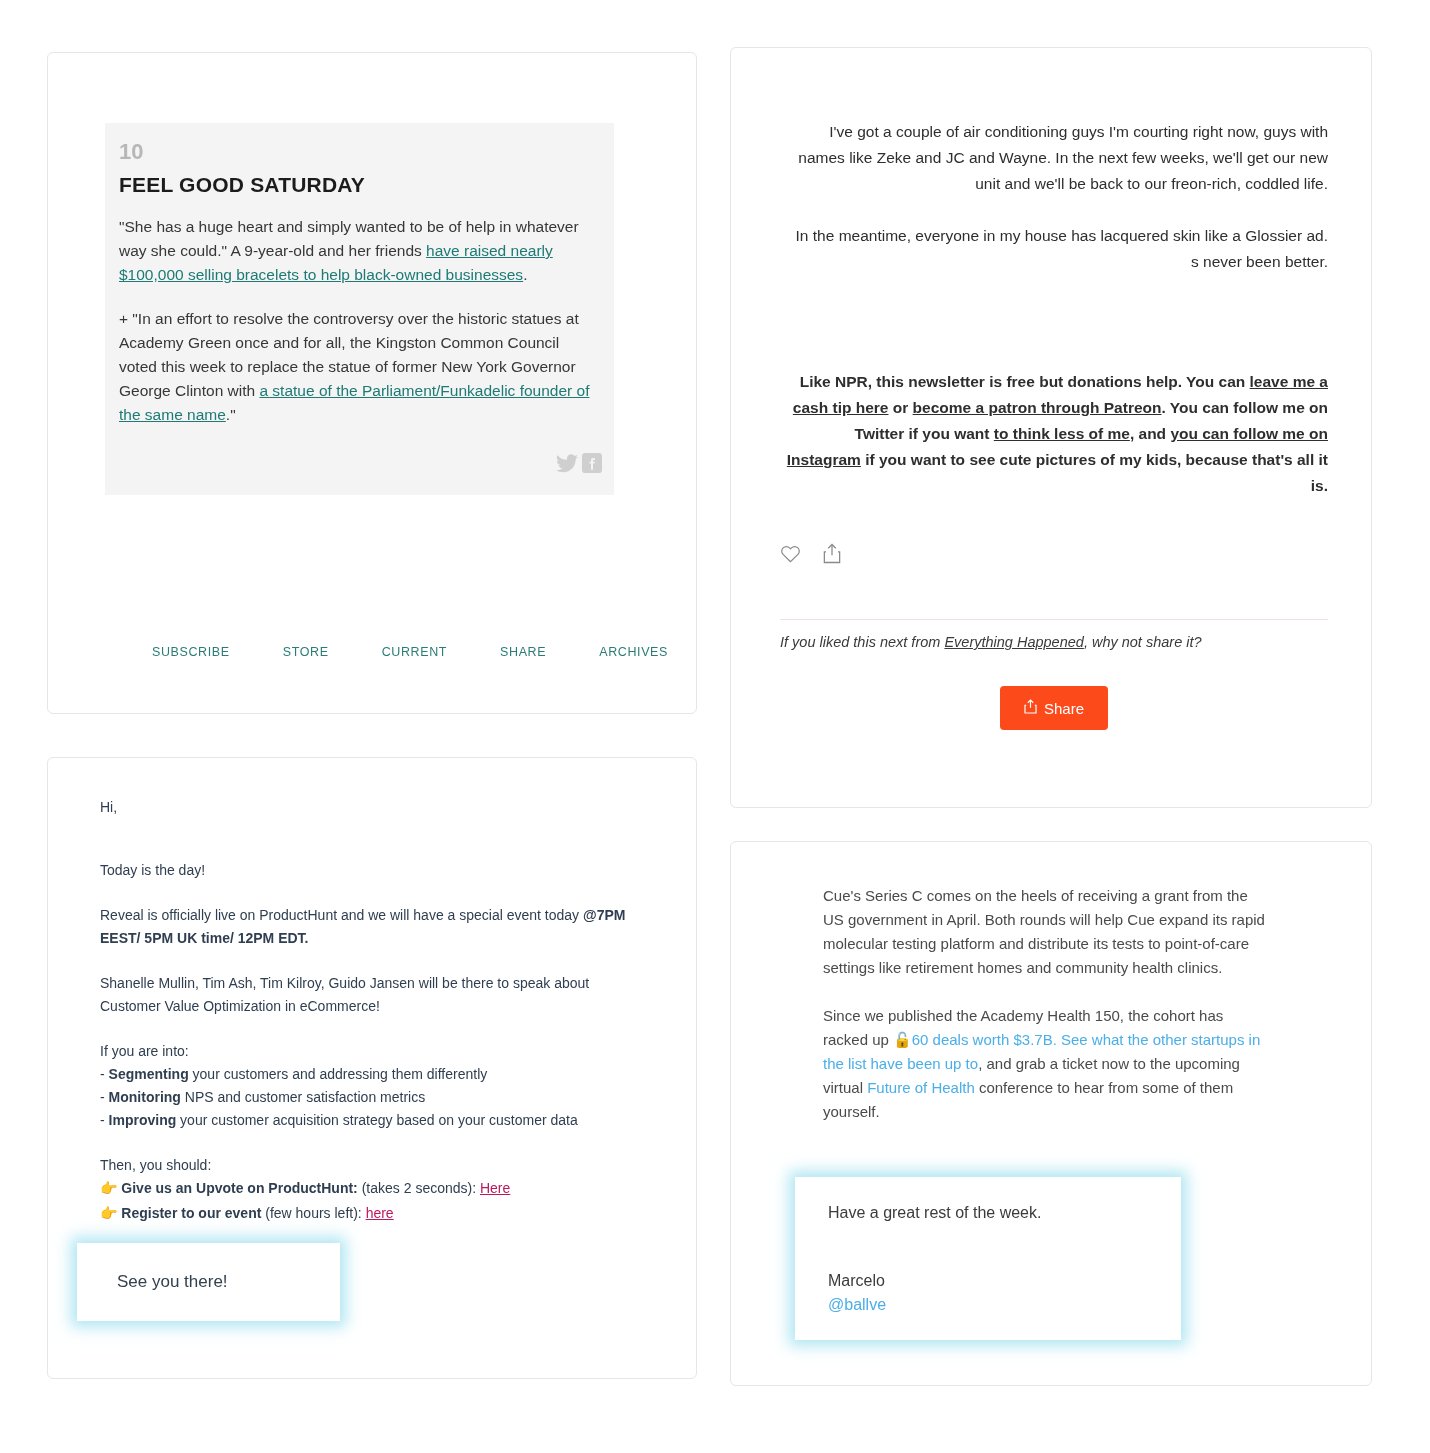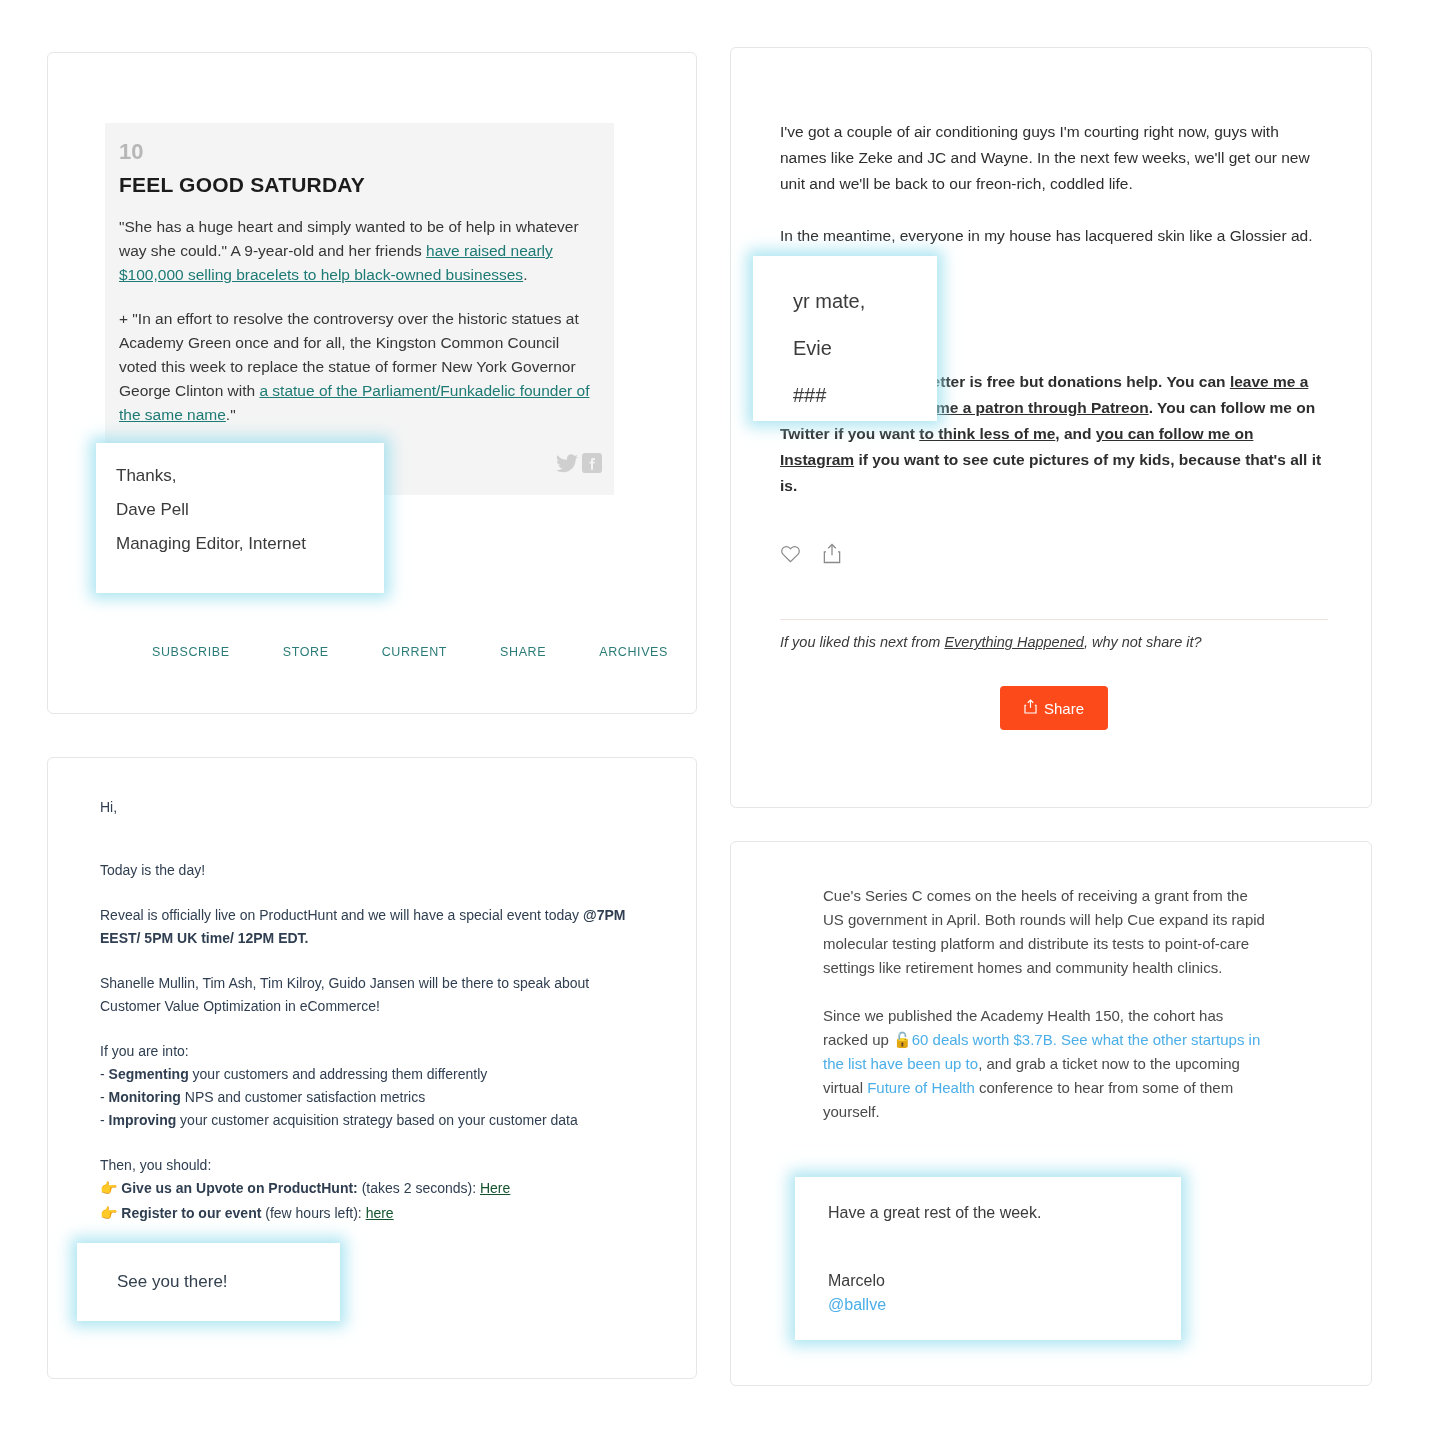--- a/index.html
+++ b/index.html
@@ -98,21 +98,21 @@
     white-space: nowrap;
   }
 
   
   #callout1 { left: 96px; top: 443px; width: 288px; height: 150px; padding: 16px 20px; }
   #callout1 .cl { font-size: 17px; line-height: 34px; color: #3a3a3a; }
 
   
   #card2 { left: 730px; top: 47px; width: 642px; height: 761px; }
 
-  .eh-body { position: absolute; left: 49px; top: 71px; width: 548px; }
+  .eh-body { position: absolute; left: 49px; top: 71px; width: 548px; text-align: right; }
   .eh-p {
     font-size: 15.5px;
     line-height: 26px;
     color: #2e2e2e;
     margin: 0 0 26px 0;
   }
   .eh-p.bold { font-weight: bold; }
   .eh-p.bold u, .eh-p.bold a { text-decoration: underline; color: #2e2e2e; }
 
   .eh-icons { position: absolute; left: 49px; top: 495px; }
@@ -145,21 +145,21 @@
 
   .rv-body { position: absolute; left: 52px; top: 38px; width: 548px; }
   .rv-p {
     font-size: 14px;
     line-height: 23px;
     color: #2f3e50;
     margin: 0 0 22px 0;
   }
   .rv-p.tight { margin-bottom: 0; }
   .rv-p b { font-weight: bold; }
-  .rv-p a { color: #14532d; }
+  .rv-p a { color: #be185d; }
   .rv-hand { color: #f7b731; }
 
   
   #callout3 { left: 77px; top: 1243px; width: 263px; height: 78px; padding: 0; }
   #callout3 .cl {
     font-size: 17px; color: #33404e; line-height: 78px; padding-left: 40px;
   }
 
   
   #card4 { left: 730px; top: 841px; width: 642px; height: 545px; }
@@ -212,26 +212,20 @@
 
     <div class="nd-links">
       <a href="#">SUBSCRIBE</a>
       <a href="#">STORE</a>
       <a href="#">CURRENT</a>
       <a href="#">SHARE</a>
       <a href="#">ARCHIVES</a>
     </div>
   </div>
 
-  <div class="callout" id="callout1">
-    <div class="cl">Thanks,</div>
-    <div class="cl"></div>
-    <div class="cl">Dave Pell</div>
-    <div class="cl">Managing Editor, Internet</div>
-  </div>
 
   <div class="card" id="card2">
     <div class="eh-body">
       <p class="eh-p">I've got a couple of air conditioning guys I'm courting right now, guys with names like Zeke and JC and Wayne. In the next few weeks, we'll get our new unit and we'll be back to our freon-rich, coddled life.</p>
       <p class="eh-p"><span>In the meantime, everyone in my house has lacquered skin like a Glossier ad.</span><br><span>s never been better.</span></p>
 
       <p class="eh-p bold" style="margin-top:94px"><span>Like NPR, this newsletter is free but donations help. You can </span><u>leave me a cash tip here</u><span> or </span><u>become a patron through Patreon</u><span>. You can follow me on Twitter if you want </span><u>to think less of me</u><span>, and </span><u>you can follow me on Instagram</u><span> if you want to see cute pictures of my kids, because that's all it is.</span></p>
     </div>
 
     <div class="eh-icons">
@@ -259,25 +253,20 @@
               <path d="M10 1.5v12"></path>
               <path d="M5.8 5.7 10 1.5l4.2 4.2"></path>
               <path d="M3.3 9.8H1.5v11.7h17V9.8h-1.8"></path>
             </svg>
         </span>
         <span>Share</span>
       </button>
     </div>
   </div>
 
-  <div class="callout" id="callout2">
-    <div class="cl">yr mate,</div>
-    <div class="cl">Evie</div>
-    <div class="cl">###</div>
-  </div>
 
   <div class="card" id="card3">
     <div class="rv-body">
       <p class="rv-p" style="margin-bottom:40px">Hi,</p>
 
       <p class="rv-p">Today is the day!</p>
 
       <p class="rv-p"><span>Reveal is officially live on ProductHunt and we will have a special event today </span><b>@7PM EEST/ 5PM UK time/ 12PM EDT.</b></p>
 
       <p class="rv-p">Shanelle Mullin, Tim Ash, Tim Kilroy, Guido Jansen will be there to speak about Customer Value Optimization in eCommerce!</p>

